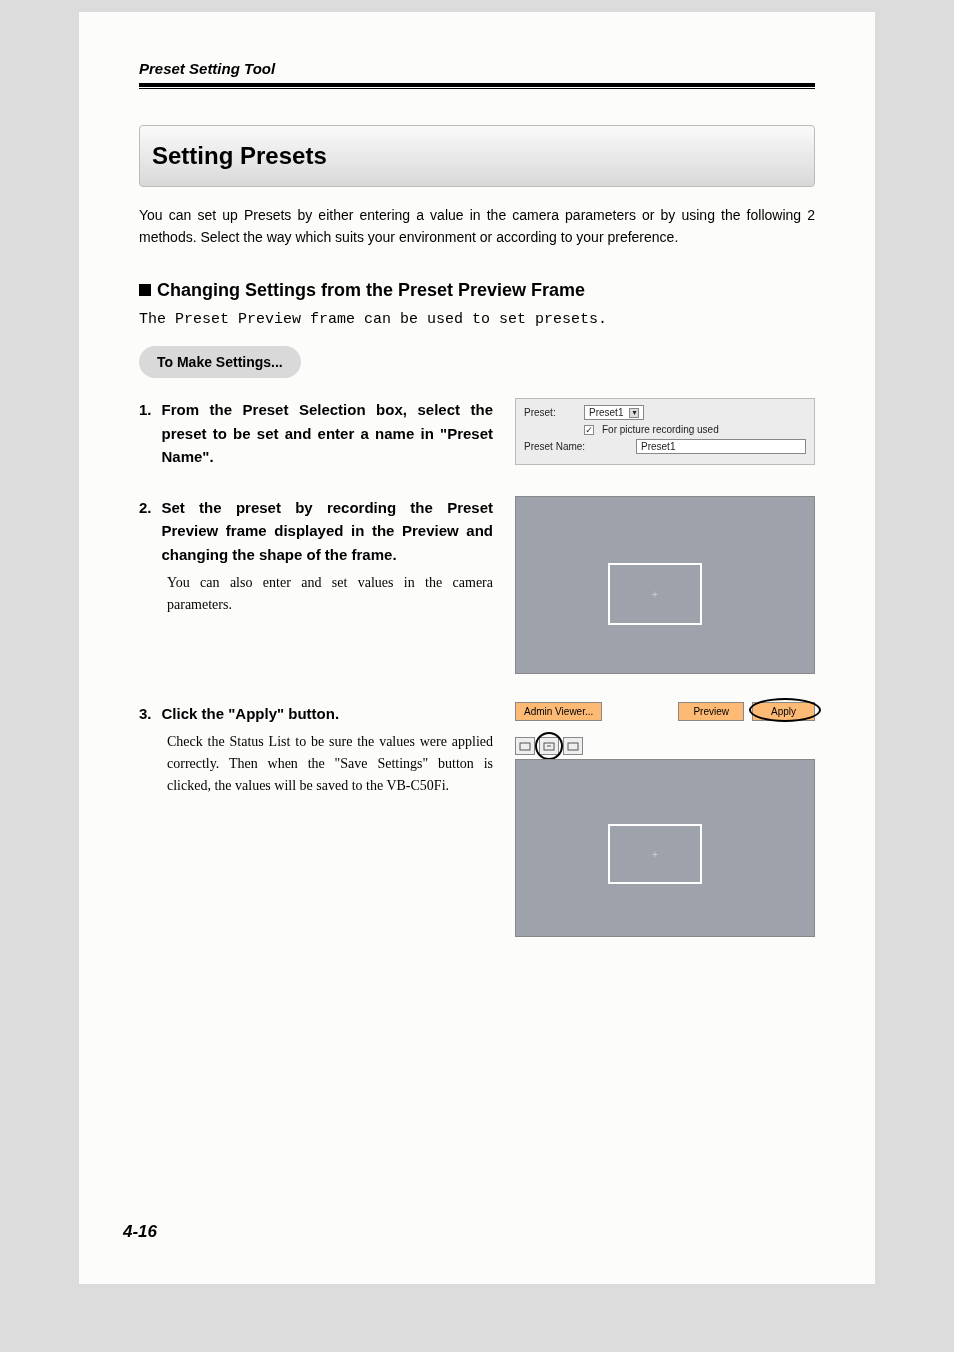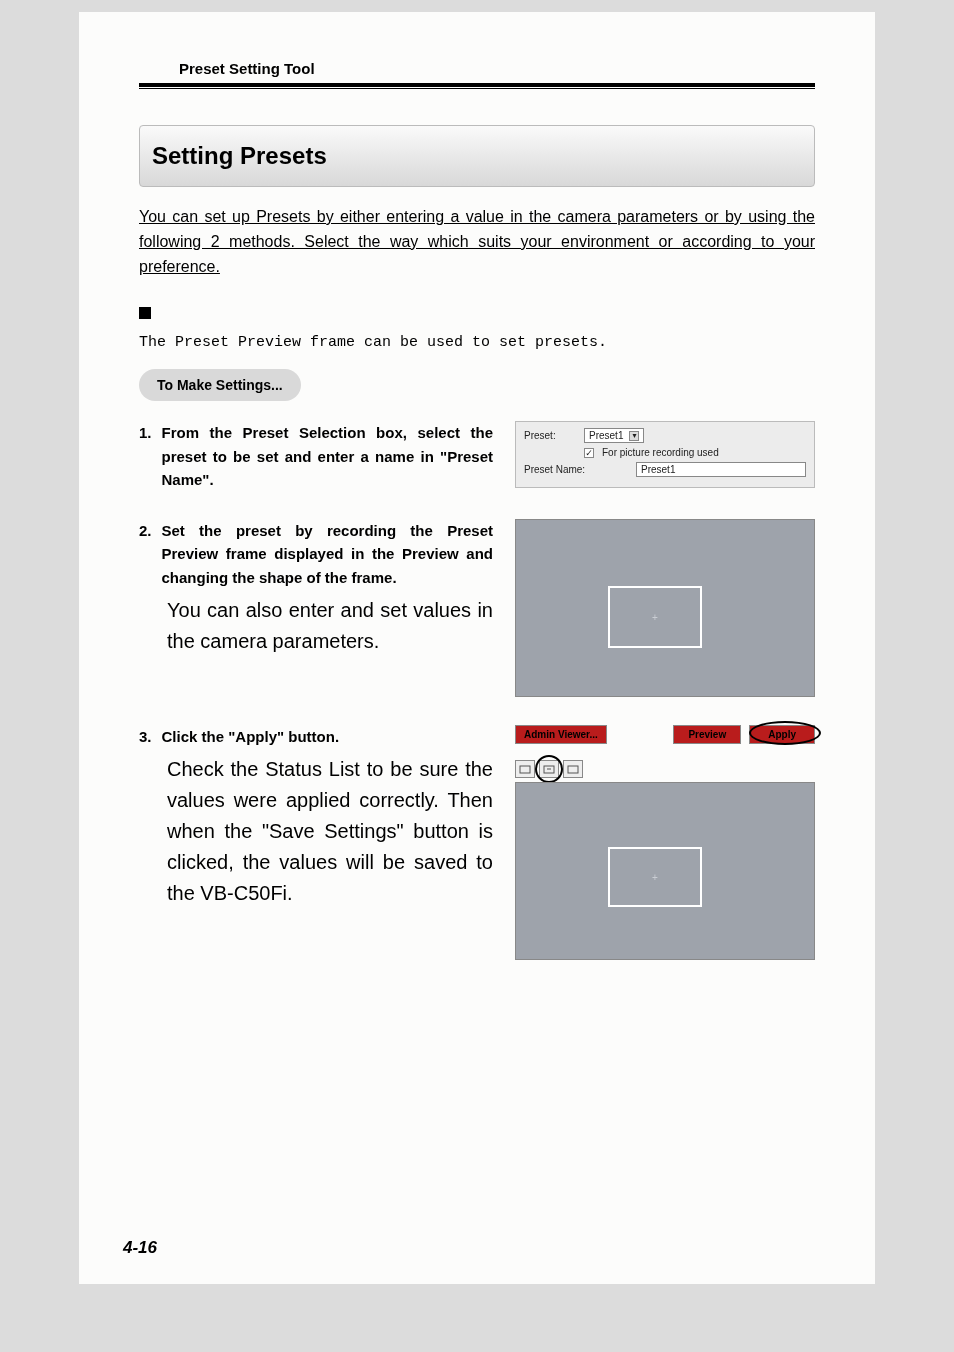--- a/index.html
+++ b/index.html
@@ -12,24 +12,24 @@
   }
   .page {
     background: #fcfcfb;
     width: 796px;
     height: 1272px;
     margin: 12px auto 0;
     padding: 48px 60px 40px 60px;
     position: relative;
   }
   .running-header {
+    font-style: italic;
     font-weight: bold;
     font-size: 15px;
     margin-bottom: 6px;
-    margin-left: 40px;
   }
   .header-rule {
     border: none;
     height: 4px;
     background: #000;
     margin-top: 2px;
   }
   .header-rule-thin {
     border: none;
     height: 1px;
@@ -40,25 +40,24 @@
   .title-bar {
     border: 1px solid #bbb;
     border-radius: 4px;
     background: linear-gradient(to bottom, #fafafa, #d8d8d8);
     padding: 16px 12px;
     font-size: 24px;
     font-weight: bold;
     margin-bottom: 18px;
   }
   .intro {
-    font-size: 16px;
+    font-size: 14px;
     line-height: 1.55;
     text-align: justify;
-    margin-bottom: 24px;
-    text-decoration: underline;
+    margin-bottom: 32px;
   }
   .subheading {
     font-size: 18px;
     font-weight: bold;
     margin-bottom: 10px;
   }
   .subheading .sq {
     display: inline-block;
     width: 12px; height: 12px;
     background: #000;
@@ -89,25 +88,26 @@
   .step-title {
     font-size: 15px;
     font-weight: bold;
     display: flex;
     gap: 10px;
     text-align: justify;
     line-height: 1.55;
   }
   .step-num { flex: 0 0 auto; }
   .step-body {
-    font-size: 20px;
+    font-size: 14px;
     line-height: 1.55;
     text-align: justify;
     margin-left: 28px;
     margin-top: 6px;
+    font-family: Liberation Serif, serif;
   }
   .figure {
     flex: 0 0 300px;
   }
   
   .panel1 {
     background: #ececec;
     border: 1px solid #bbb;
     padding: 6px 8px;
     font-size: 10px;
@@ -149,22 +149,22 @@
   }
   .inner-rect .center {
     position: absolute; left: 50%; top: 50%;
     transform: translate(-50%, -50%);
     color: #c9cdd3; font-size: 10px;
   }
   
   .panel3 { font-size: 10px; }
   .btnrow { display: flex; gap: 8px; align-items: center; margin-bottom: 16px; position: relative; }
   .btn {
-    background: #b91c1c; border: 1px solid #888;
-    padding: 3px 8px; font-size: 10px; font-weight: bold;
+    background: #fdba74; border: 1px solid #888;
+    padding: 3px 8px; font-size: 10px;
   }
   .ellipse {
     position: absolute;
     border: 2px solid #000;
     border-radius: 50%;
     pointer-events: none;
   }
   .toolbar { display: flex; gap: 4px; align-items: center; margin-bottom: 4px; position: relative; }
   .tbtn {
     width: 20px; height: 18px;
@@ -173,41 +173,41 @@
     font-size: 10px;
   }
   .panel3 .preview2 {
     background: #9ea3ab;
     border: 1px solid #888;
     height: 178px;
     position: relative;
   }
   .page-number {
     position: absolute;
-    bottom: 26px;
+    bottom: 42px;
     left: 44px;
     font-style: italic;
     font-weight: bold;
     font-size: 17px;
   }
 </style>
 </head>
 <body>
 
 <div class="page">
   <div class="running-header">Preset Setting Tool</div>
   <hr class="header-rule">
   <hr class="header-rule-thin">
 
   <div class="title-bar">Setting Presets</div>
 
   <p class="intro">You can set up Presets by either entering a value in the camera parameters or by using the following 2 methods. Select the way which suits your environment or according to your preference.</p>
 
   <div class="subheading">
-    <span class="sq"></span>
+    <span class="sq"></span><span>Changing Settings from the Preset Preview Frame</span>
   </div>
   <p class="sub-desc">The Preset Preview frame can be used to set presets.</p>
 
   <div class="pill">To Make Settings...</div>
 
   
   <div class="steps-row">
     <div class="step-text">
       <div class="step-title">
         <span class="step-num">1.</span>

